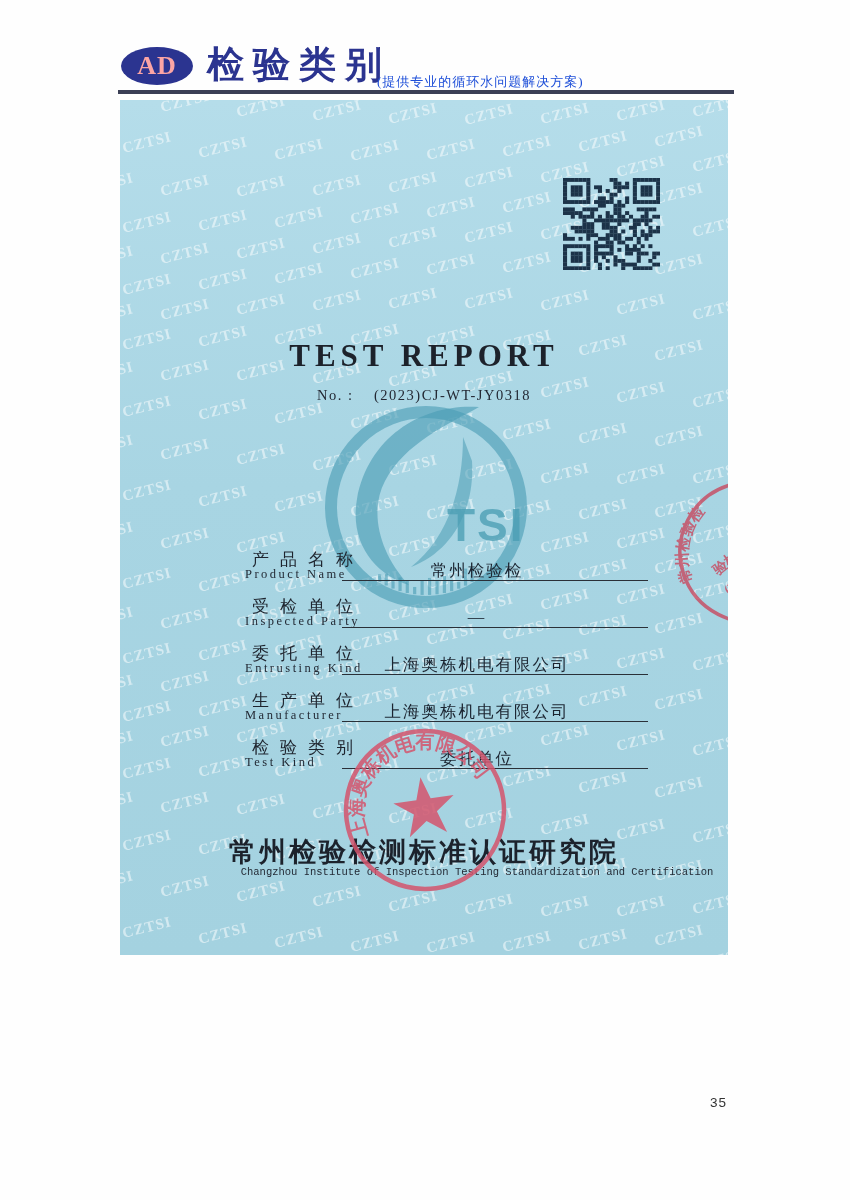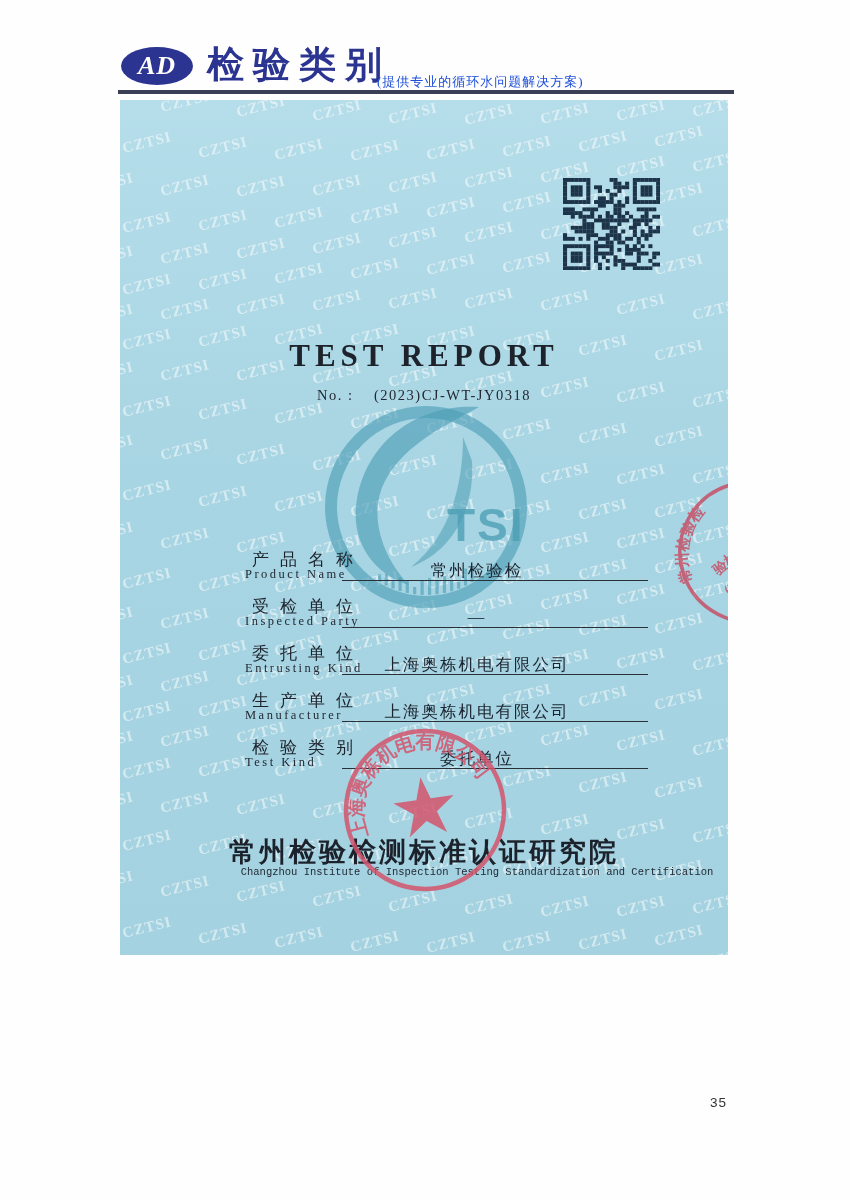--- a/index.html
+++ b/index.html
@@ -6,21 +6,21 @@
   body{
     width:850px;height:1200px;position:relative;background:#fefefe;
     font-family:"Liberation Sans",sans-serif;overflow:hidden;
   }
   
   .logo-oval{
     position:absolute;left:121px;top:47px;width:72px;height:38px;
     background:#2b3490;border-radius:50%;display:flex;align-items:center;justify-content:center;
   }
   .logo-oval span{
-    color:#ffffff;font-family:"Liberation Serif",serif;font-style:italic;font-weight:bold;
+    color:#fca5a5;font-family:"Liberation Serif",serif;font-weight:bold;
     font-size:26px;letter-spacing:1px;
   }
   .brand{
     position:absolute;left:207px;top:40px;color:#2b3490;font-weight:bold;
     font-size:37px;letter-spacing:9px;font-family:"Liberation Sans",sans-serif;
   }
   .tagline{
     position:absolute;left:377px;top:73px;color:#1d4ed8;font-size:13px;
     font-family:"Liberation Serif",serif;letter-spacing:1px;
   }

